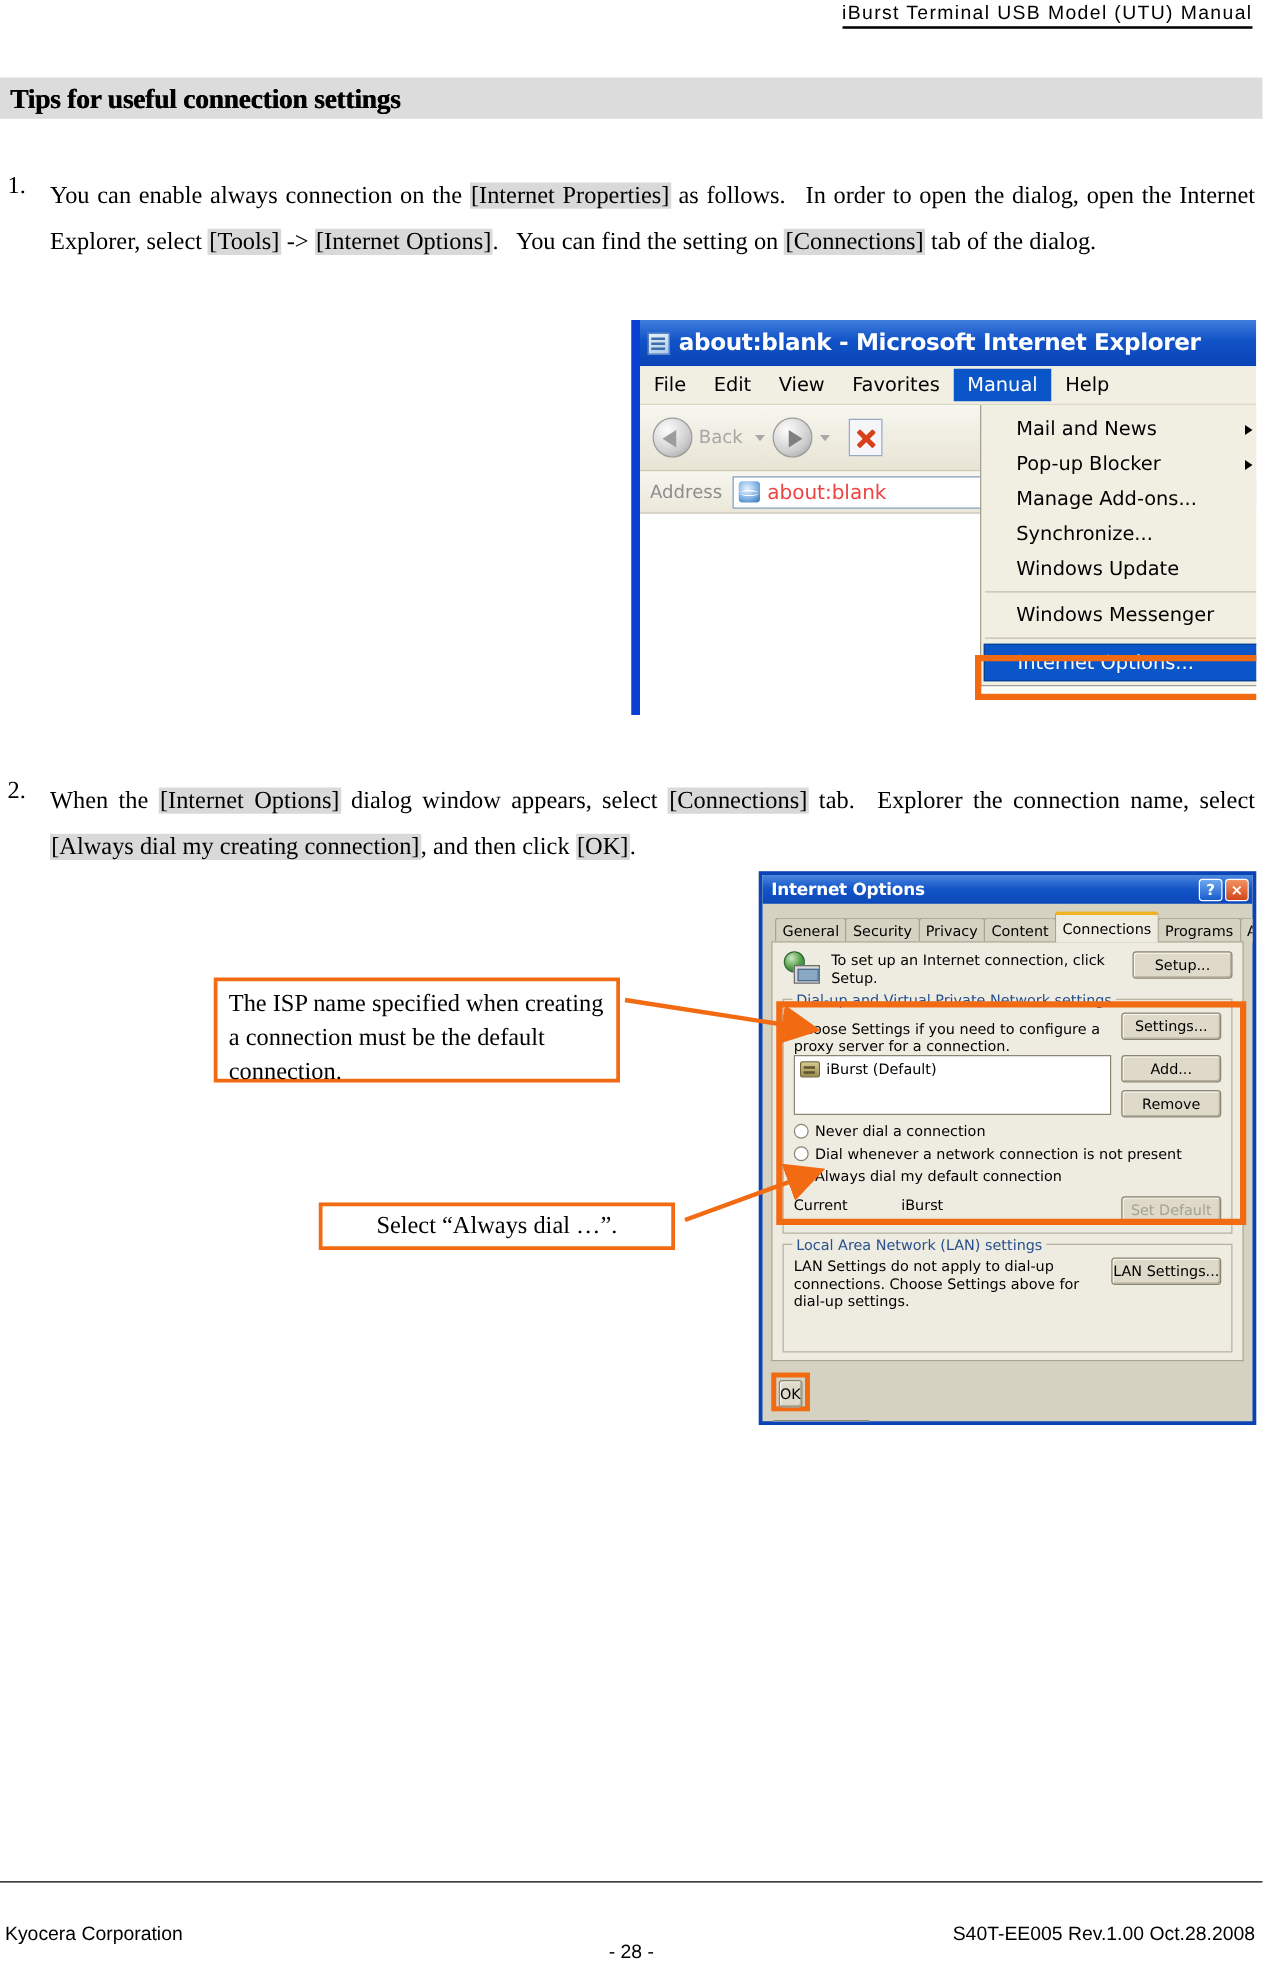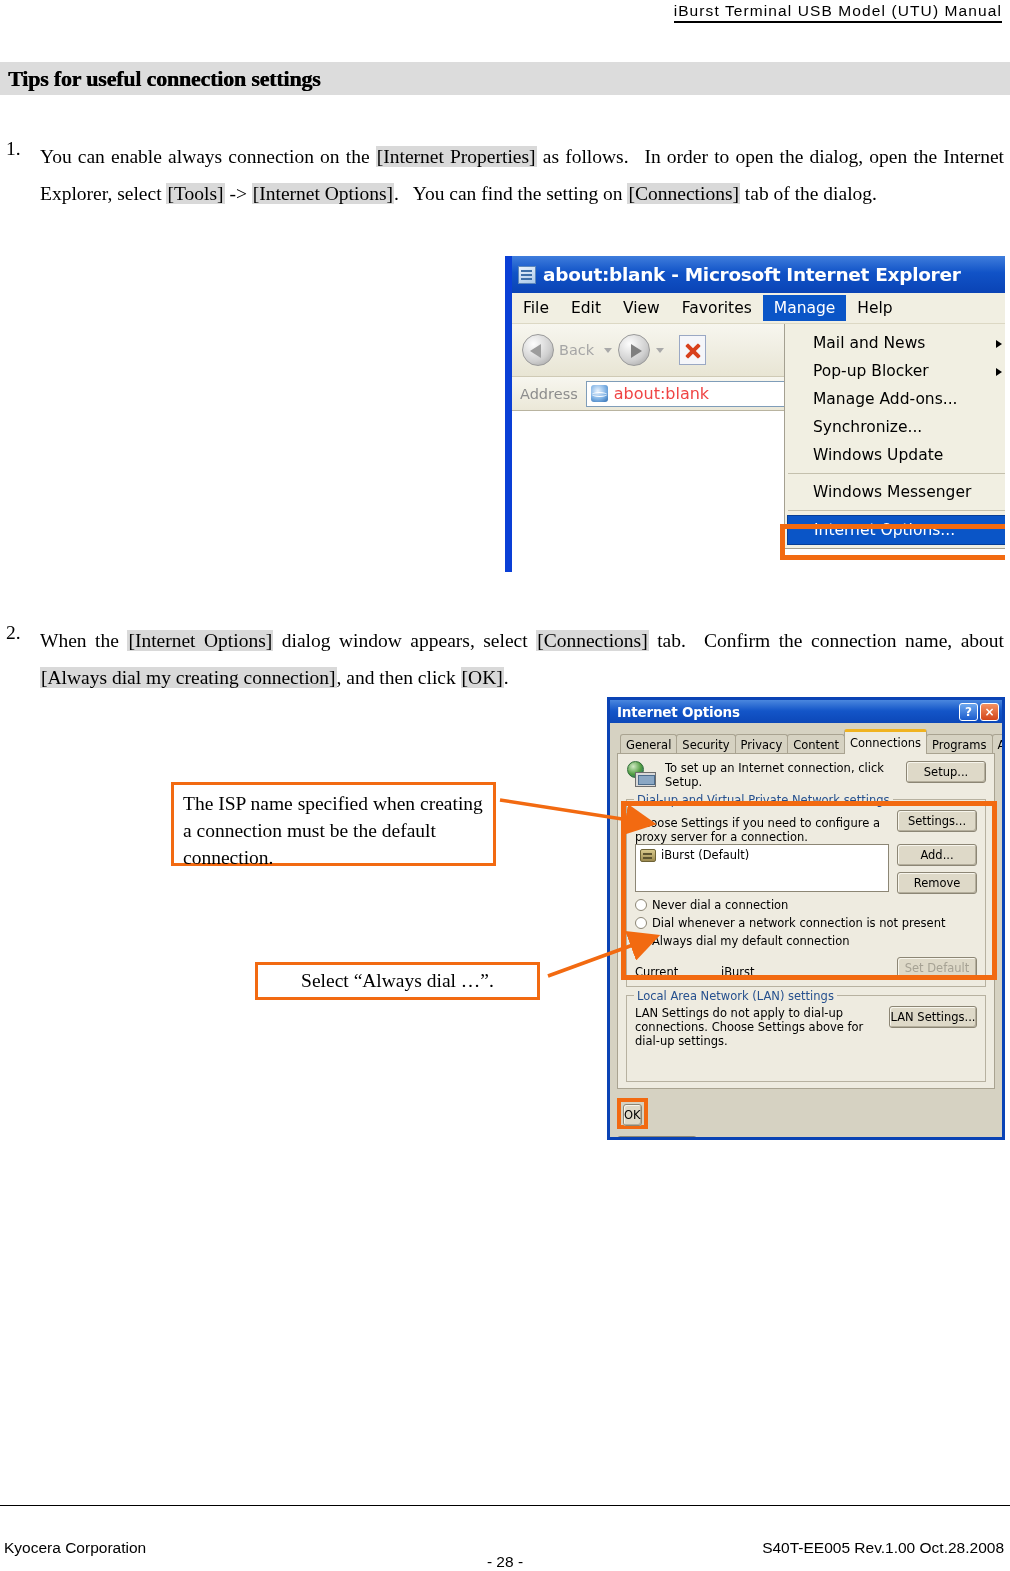--- a/index.html
+++ b/index.html
@@ -299,21 +299,21 @@
   .radio {
     width: 12px; height: 12px; border-radius: 50%;
     background: #ffffff; border: 1px solid #8c8675;
     margin-right: 5px; flex: none; position: relative;
   }
   .radio.on::after {
     content: ""; position: absolute; left: 2.5px; top: 2.5px;
     width: 5px; height: 5px; border-radius: 50%; background: #2f7a2f;
   }
   .current-row {
-    display: flex; align-items: flex-end; font-size: 11.5px; margin-top: 9px;
+    display: flex; align-items: flex-start; font-size: 11.5px; margin-top: 9px;
   }
   .current-row .c-label { width: 86px; }
   .lan-note { font-size: 11.5px; line-height: 14px; }
   .lan-filler { height: 26px; }
 
   .io-footer {
     display: flex; justify-content: flex-end; align-items: flex-start;
     gap: 7px; padding: 9px 9px 0 0; flex-direction: column;
   }
   .ok-wrap {
@@ -378,21 +378,21 @@
   <div class="ie-titlebar">
     <span class="tb-icon"></span>
     <span class="ie-title-text">about:blank - Microsoft Internet Explorer</span>
   </div>
 
   <div class="ie-menubar">
     <div class="ie-menu">File</div>
     <div class="ie-menu">Edit</div>
     <div class="ie-menu">View</div>
     <div class="ie-menu">Favorites</div>
-    <div class="ie-menu active">Manage</div>
+    <div class="ie-menu active">Manual</div>
     <div class="ie-menu">Help</div>
   </div>
 
   <div class="ie-toolbar">
     <span class="nav-circle nav-back"></span>
     <span class="nav-label">Back</span>
     <span class="nav-caret"></span>
     <span class="nav-circle nav-fwd"></span>
     <span class="nav-caret"></span>
     <span class="stop-btn"></span>
@@ -433,21 +433,21 @@
     <div class="tm-sep"></div>
     <div class="tm-item selected">
       <span>Internet Options...</span>
     </div>
   </div>
   <div class="ie-callout"></div>
 </div>
 
 <div class="item" id="item2">
   <div class="item-num">2.</div>
-  <div class="item-body" id="item2-body"><span>When the </span><span class="hl">[Internet Options]</span><span> dialog window appears, select </span><span class="hl">[Connections]</span><span> tab.  Confirm the connection name, about </span><span class="hl">[Always dial my creating connection]</span><span>, and then click </span><span class="hl">[OK]</span><span>.</span></div>
+  <div class="item-body" id="item2-body"><span>When the </span><span class="hl">[Internet Options]</span><span> dialog window appears, select </span><span class="hl">[Connections]</span><span> tab.  Explorer the connection name, select </span><span class="hl">[Always dial my creating connection]</span><span>, and then click </span><span class="hl">[OK]</span><span>.</span></div>
 </div>
 
 <div class="io-shot">
   <div class="io-titlebar">
     <span class="io-title-text">Internet Options</span>
     <span class="io-tb-btn io-tb-help">?</span>
     <span class="io-tb-btn io-tb-close">×</span>
   </div>
 
   <div class="io-body">

